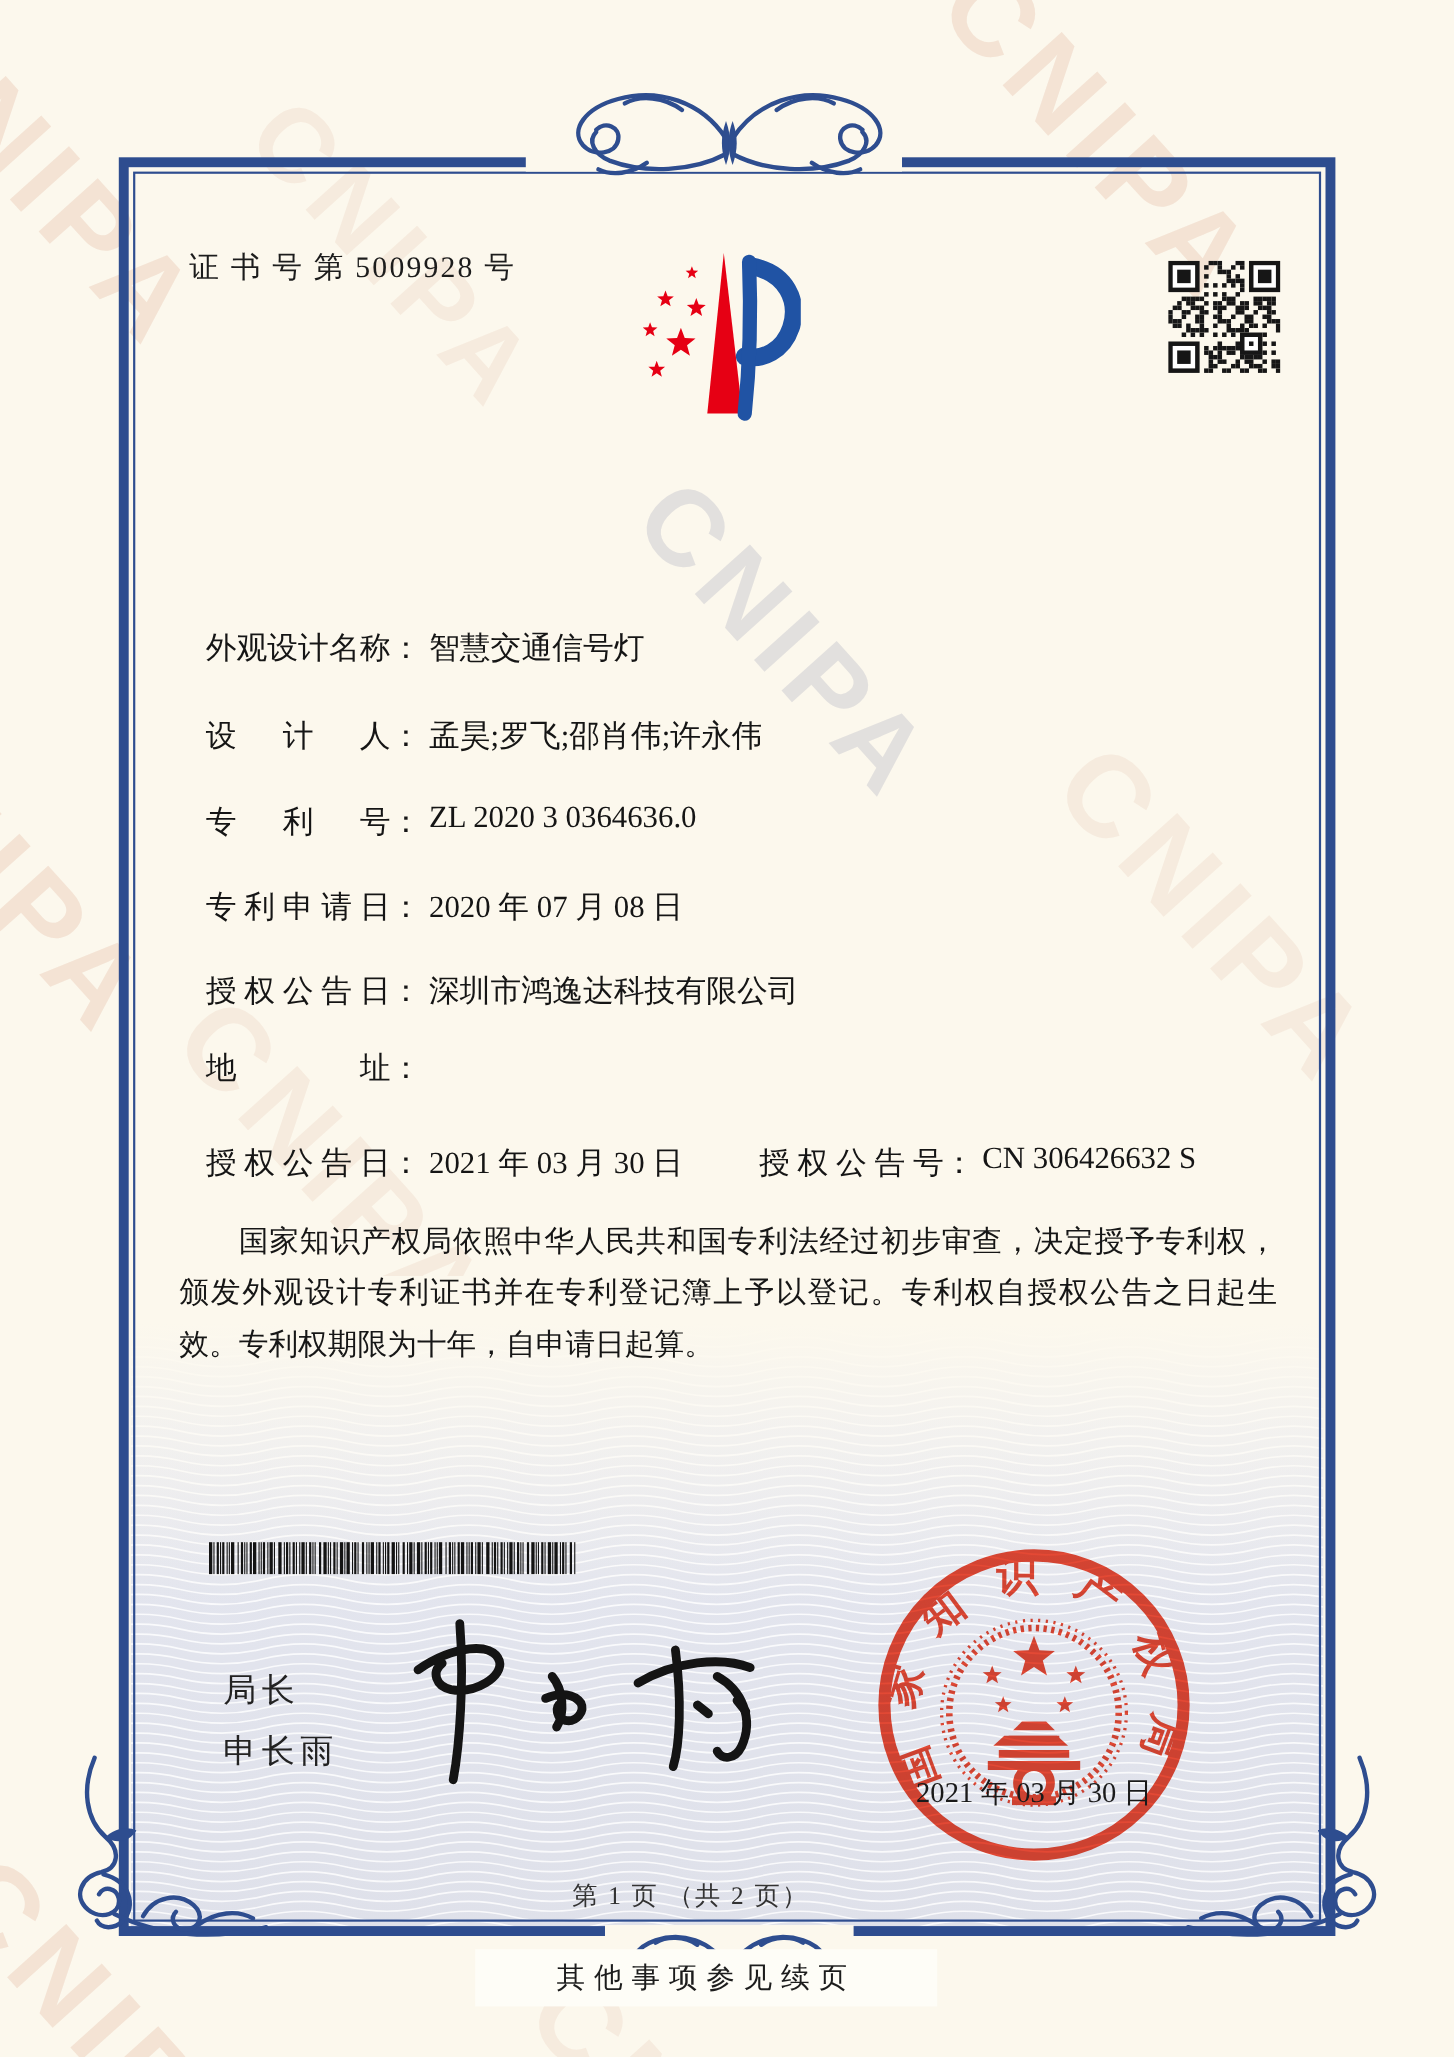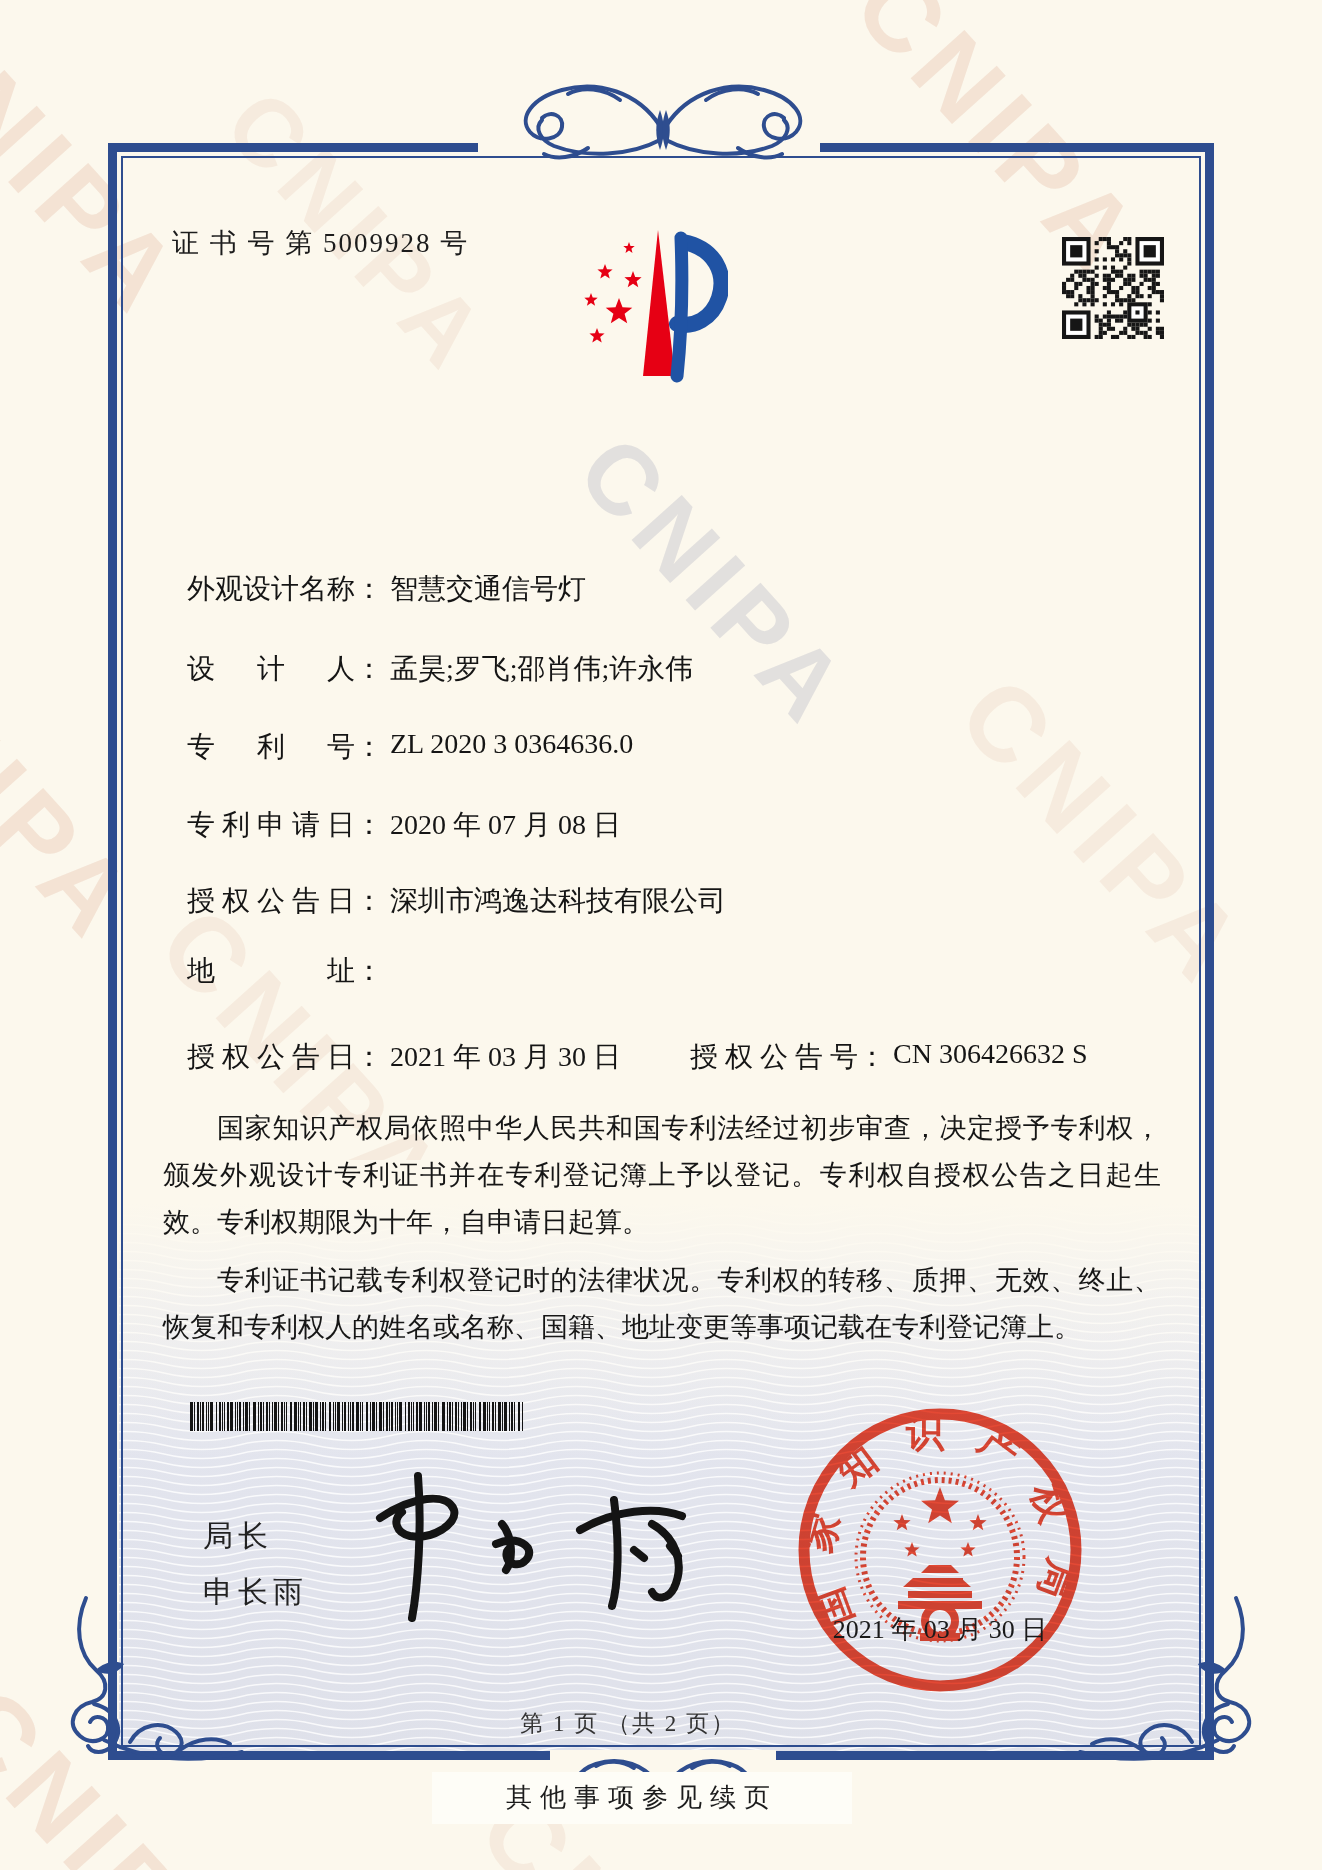--- a/index.html
+++ b/index.html
@@ -428,21 +428,20 @@
     <span class="flabel">授权公告日</span><span class="colon">：</span>
     <span class="fval">2021 年 03 月 30 日</span>
   </div>
   <div class="row" style="left:690px;top:1038px;">
     <span class="flabel">授权公告号</span><span class="colon">：</span>
     <span class="fval">CN 306426632 S</span>
   </div>
 
   <div class="body-text">
     <p>国家知识产权局依照中华人民共和国专利法经过初步审查，决定授予专利权，颁发外观设计专利证书并在专利登记簿上予以登记。专利权自授权公告之日起生效。专利权期限为十年，自申请日起算。</p>
-    <p>专利证书记载专利权登记时的法律状况。专利权的转移、质押、无效、终止、恢复和专利权人的姓名或名称、国籍、地址变更等事项记载在专利登记簿上。</p>
   </div>
 
   <div class="barcode" id="barcode">
       <div style="left:0px;width:3px"></div>
       <div style="left:4px;width:1px"></div>
       <div style="left:7px;width:2px"></div>
       <div style="left:10px;width:1px"></div>
       <div style="left:12px;width:2px"></div>
       <div style="left:16px;width:1px"></div>
       <div style="left:18px;width:1px"></div>

